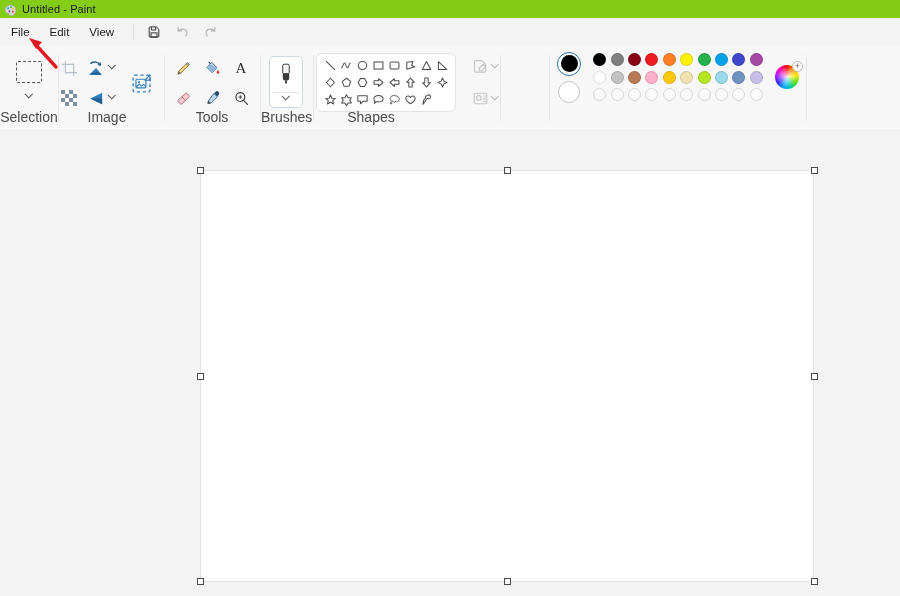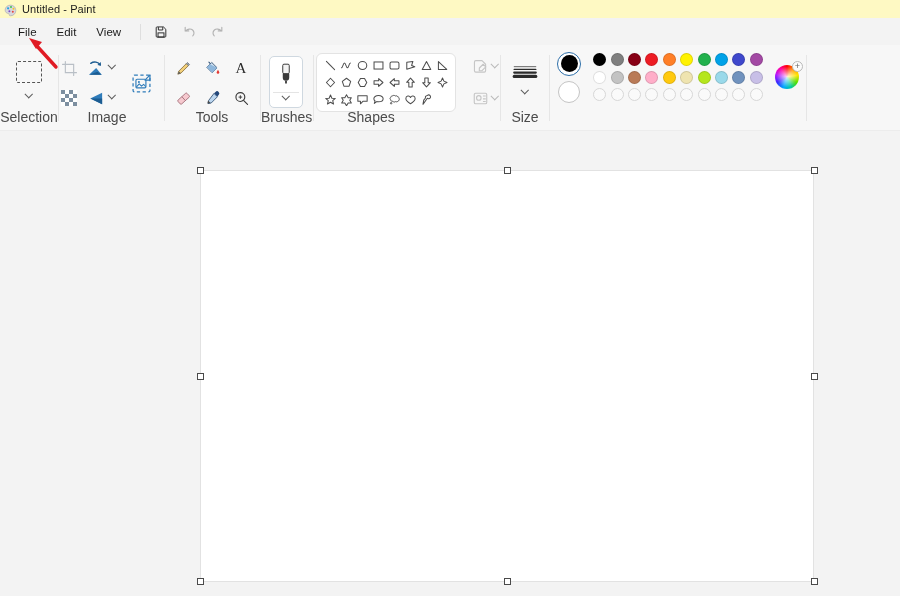--- a/index.html
+++ b/index.html
@@ -17,42 +17,41 @@
     width: 900px; height: 596px;
     background: #f3f3f3;
   }
 
   
   .titlebar {
     position: absolute; left: 0; top: 0;
     width: 900px; height: 18px;
     display: flex; align-items: center;
     padding-left: 4px;
-    background: #fef9c3;
+    background: #84cc16;
   }
   .app-icon {
     width: 13px; height: 13px;
     margin-right: 5px;
     position: relative;
     flex: 0 0 auto;
   }
   .title-text {
     font-size: 11px;
     color: #1a1a1a;
     letter-spacing: 0.1px;
     white-space: nowrap;
   }
 
   
   .menubar {
     position: absolute; left: 0; top: 18px;
     width: 900px; height: 27px;
     display: flex; align-items: center;
     background: #f3f3f3;
-    padding-left: 7px;
   }
   .menu-item {
     font-size: 11.5px;
     color: #1b1b1b;
     padding: 3px 9px;
     margin-left: 2px;
     border-radius: 4px;
     white-space: nowrap;
     cursor: default;
   }
@@ -590,36 +589,20 @@
               </svg>
             </div>
             <span class="chev small pale"></span>
           </div>
         </div>
       </div>
       <div class="group-label" style="left:-36px;">Shapes</div>
     </div>
     <div class="group-sep" style="left:500px;"></div>
 
-    <div class="group" style="left:501px; width:48px;">
-      <div class="group-body" style="flex-direction:column; gap:4px; top:14px;">
-        <div class="tile" style="width:34px;height:24px;">
-          <svg width="26" height="18" viewBox="0 0 28 20" stroke="#2b2b2b" fill="none" stroke-linecap="round">
-            <path d="M2 5.2h24" stroke-width="0.8"></path>
-            <path d="M2 8.2h24" stroke-width="1.5"></path>
-            <path d="M2 11.8h24" stroke-width="2.4"></path>
-            <path d="M2 16h24" stroke-width="3.4"></path>
-          </svg>
-        </div>
-        <div class="tile" style="width:24px;height:12px;">
-          <span class="chev small"></span>
-        </div>
-      </div>
-      <div class="group-label">Size</div>
-    </div>
     <div class="group-sep" style="left:549px;"></div>
 
     <div class="group" style="left:550px; width:256px;">
       <div class="group-body" style="top:6px;">
         <div class="primary-stack">
           <div class="primary-ring">
             <span class="primary-dot" id="primary-dot" style="background: rgb(0, 0, 0);"></span>
           </div>
           <div class="secondary-ring" style="background: rgb(255, 255, 255);"></div>
         </div>

